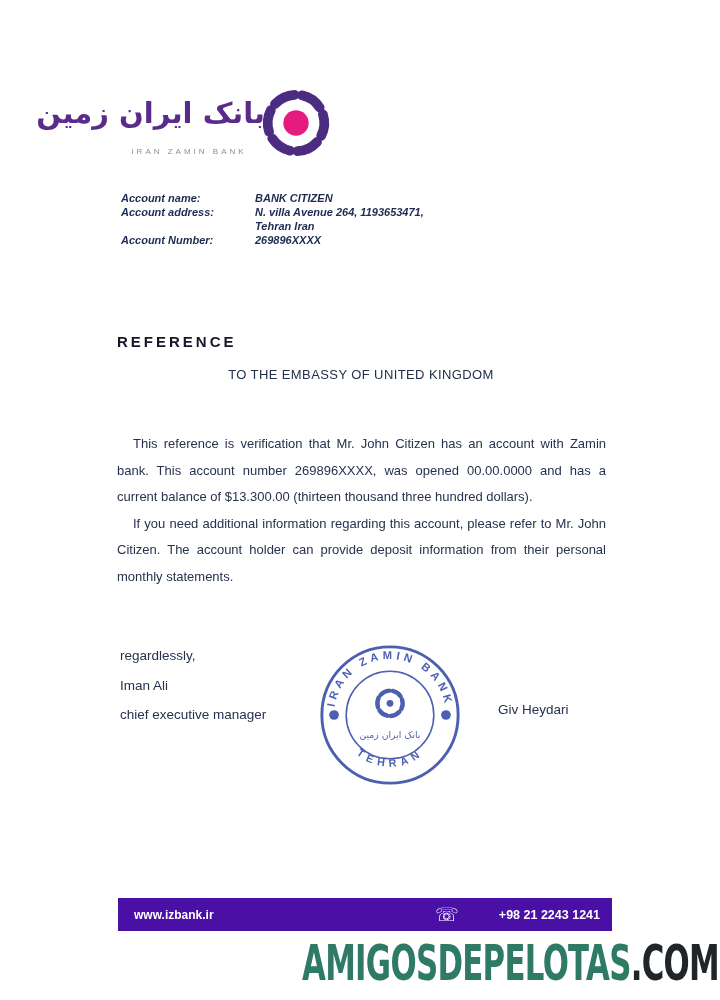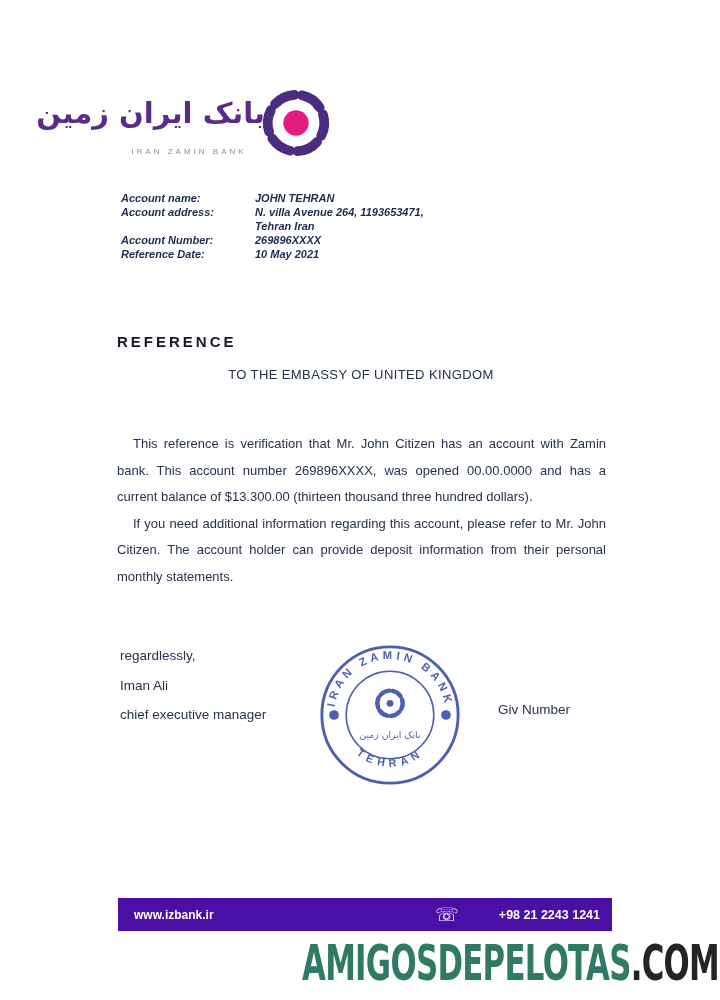--- a/index.html
+++ b/index.html
@@ -93,37 +93,33 @@
       <path d="M 0 -29 A 29 29 0 0 1 20.5 -20.5" transform="rotate(240)"></path>
       <path d="M 0 -29 A 29 29 0 0 1 20.5 -20.5" transform="rotate(300)"></path>
     </g>
     <circle cx="40" cy="40" r="13" fill="#e61b7e"></circle>
   </svg>
 
   <table class="account">
     <tbody>
         <tr>
       <td class="lbl">Account name:</td>
-      <td>JOHN TEHRAN</td>
+      <td>BANK CITIZEN</td>
     </tr>
     <tr>
       <td class="lbl">Account address:</td>
       <td>N. villa Avenue 264, 1193653471,</td>
     </tr>
     <tr>
       <td class="lbl"></td>
       <td>Tehran Iran</td>
     </tr>
     <tr>
       <td class="lbl">Account Number:</td>
       <td>269896XXXX</td>
-    </tr>
-    <tr>
-      <td class="lbl">Reference Date:</td>
-      <td>10 May 2021</td>
     </tr>
   </tbody>
     </table>
 
   <div class="ref-title">REFERENCE</div>
   <div class="subject">TO THE EMBASSY OF UNITED KINGDOM</div>
 
   <div class="body-text">
     <p>This reference is verification that Mr. John Citizen has an account with Zamin bank. This account number 269896XXXX, was opened 00.00.0000 and has a current balance of $13.300.00 (thirteen thousand three hundred dollars).</p>
     <p>If you need additional information regarding this account, please refer to Mr. John Citizen. The account holder can provide deposit information from their personal monthly statements.</p>
@@ -155,21 +151,21 @@
       <path d="M 0 -13 A 13 13 0 0 1 9.2 -9.2" transform="rotate(60)"></path>
       <path d="M 0 -13 A 13 13 0 0 1 9.2 -9.2" transform="rotate(120)"></path>
       <path d="M 0 -13 A 13 13 0 0 1 9.2 -9.2" transform="rotate(180)"></path>
       <path d="M 0 -13 A 13 13 0 0 1 9.2 -9.2" transform="rotate(240)"></path>
       <path d="M 0 -13 A 13 13 0 0 1 9.2 -9.2" transform="rotate(300)"></path>
     </g>
     <circle cx="75" cy="63" r="3.5" fill="#3d52aa"></circle>
     <text x="75" y="99" text-anchor="middle" font-size="9.5" fill="#3d52aa" font-family="DejaVu Sans, sans-serif">بانک ایران زمین</text>
   </svg>
 
-  <div class="countersign">Giv Number</div>
+  <div class="countersign">Giv Heydari</div>
 
   <div class="footer-bar">
     <span class="footer-site">www.izbank.ir</span>
     <span class="footer-phone-icon">☏</span>
     <span class="footer-phone">+98 21 2243 1241</span>
   </div>
 
   <div class="watermark"><span class="wm-green">AMIGOSDEPELOTAS</span><span class="wm-dark">.COM</span></div>
 
 </div>

